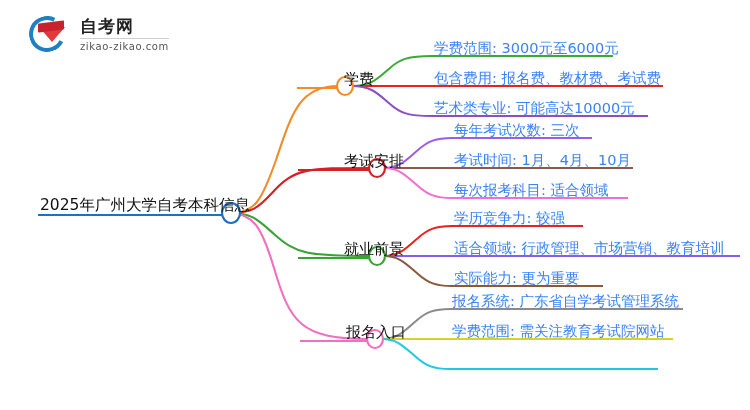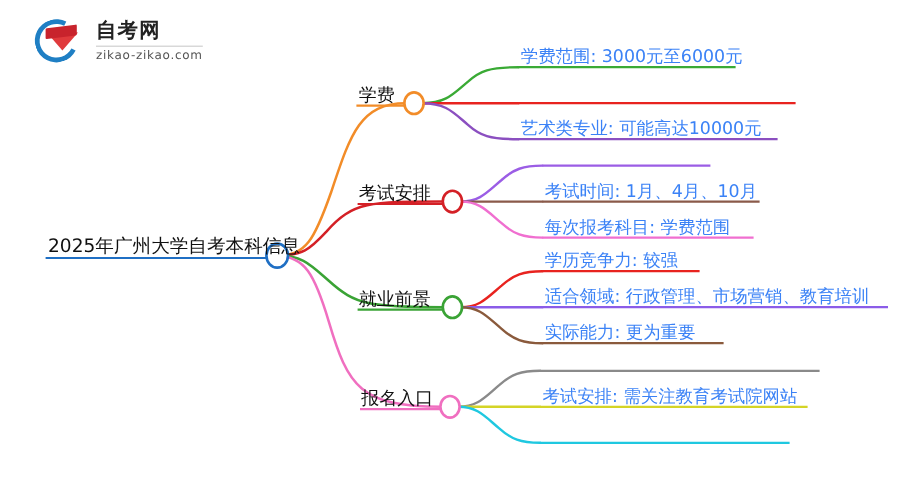--- a/index.html
+++ b/index.html
@@ -104,20 +104,21 @@
     color: #1a1a1a;
     line-height: 1;
   }
   .root-label {
     font-size: 15.5px;
     color: #111111;
   }
   .branch-label {
     font-size: 15px;
     color: #111111;
+    margin-left: 45px;
   }
   .leaf-label {
     font-size: 14.5px;
     color: #3b82f6;
   }
 </style>
 </head>
 <body>
 
 <div id="mindmap">
@@ -200,24 +201,27 @@
   </svg>
 
   <div class="node-label root-label" style="left:40px; top:198px;">2025年广州大学自考本科信息</div>
 
   <div class="node-label branch-label" style="left:299px; top:72px;">学费</div>
   <div class="node-label branch-label" style="left:299px; top:154px;">考试安排</div>
   <div class="node-label branch-label" style="left:299px; top:242px;">就业前景</div>
   <div class="node-label branch-label" style="left:301px; top:325px;">报名入口</div>
 
   <div class="node-label leaf-label" style="left:434px; top:41px;">学费范围: 3000元至6000元</div>
+  <div class="node-label leaf-label" style="left:434px; top:71px;">包含费用: 报名费、教材费、考试费</div>
   <div class="node-label leaf-label" style="left:434px; top:101px;">艺术类专业: 可能高达10000元</div>
 
+  <div class="node-label leaf-label" style="left:454px; top:123px;">每年考试次数: 三次</div>
   <div class="node-label leaf-label" style="left:454px; top:153px;">考试时间: 1月、4月、10月</div>
-  <div class="node-label leaf-label" style="left:454px; top:183px;">每次报考科目: 学费范围</div>
+  <div class="node-label leaf-label" style="left:454px; top:183px;">每次报考科目: 适合领域</div>
 
   <div class="node-label leaf-label" style="left:454px; top:241px;">适合领域: 行政管理、市场营销、教育培训</div>
   <div class="node-label leaf-label" style="left:454px; top:211px;">学历竞争力: 较强</div>
   <div class="node-label leaf-label" style="left:454px; top:271px;text-align:right;">实际能力: 更为重要</div>
 
-  <div class="node-label leaf-label" style="left:452px; top:324px;">考试安排: 需关注教育考试院网站</div>
+  <div class="node-label leaf-label" style="left:452px; top:294px;">报名系统: 广东省自学考试管理系统</div>
+  <div class="node-label leaf-label" style="left:452px; top:324px;">学费范围: 需关注教育考试院网站</div>
 
 </div>
 
 </body></html>

